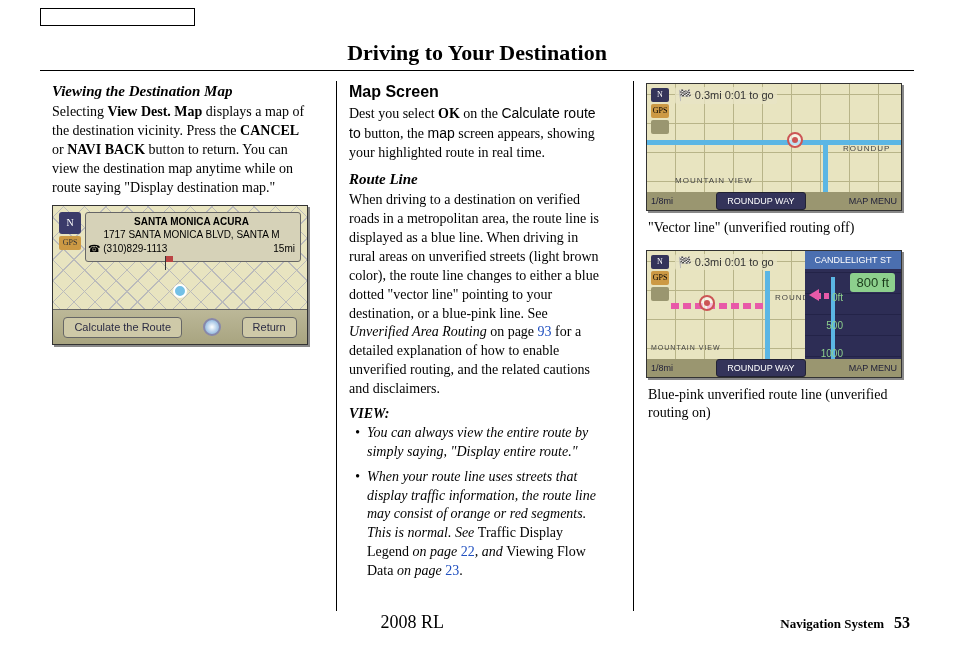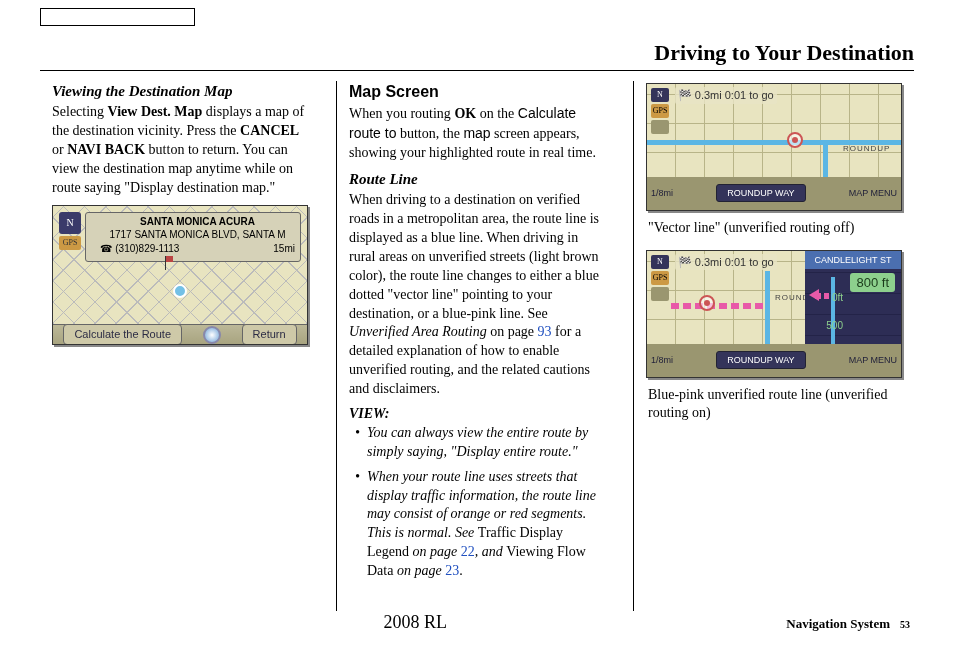--- a/index.html
+++ b/index.html
@@ -14,21 +14,21 @@
     line-height: 1.35;
     color: #000;
   }
   .top-box {
     position: absolute;
     top: 8px; left: 40px;
     width: 155px; height: 18px;
     border: 1px solid #000;
   }
   .main-title {
-    text-align: right;
+    text-align: center;
     font-size: 22px;
     font-weight: bold;
     border-bottom: 1px solid #000;
     padding-bottom: 2px;
     margin-top: 8px;
     margin-bottom: 10px;
   }
   .columns {
     display: flex;
     gap: 16px;
@@ -67,30 +67,30 @@
   
   .fig1-roads { position:absolute; inset:0;
     background:
       repeating-linear-gradient(45deg, transparent 0 14px, #bbb 14px 15px),
       repeating-linear-gradient(-45deg, transparent 0 14px, #bbb 14px 15px);
   }
   .fig1-infobox {
     position: absolute; top: 6px; left: 32px; right: 6px;
     background: #d6d2b8; border: 1px solid #666; border-radius: 3px;
     font-family: Arial, sans-serif; font-size: 10px;
-    padding: 3px 5px 5px 14px; line-height: 1.25;
+    padding: 3px 5px 5px 2px; line-height: 1.25;
   }
   .fig1-compass { position:absolute; top:6px; left:6px; width:22px; height:22px; background:#3a3a6a; border-radius:3px; color:#fff; font-size:10px; text-align:center; line-height:22px; }
   .fig1-gps { position:absolute; top:30px; left:6px; width:22px; height:14px; background:#c94; border-radius:2px; font-size:8px; text-align:center; line-height:14px; color:#333; }
   .fig1-car { position:absolute; top:78px; left:50%; width:14px; height:14px; background:#73c0e6; border:2px solid #fff; border-radius:50%; transform:translateX(-50%); }
   .fig1-flag { position:absolute; top:50px; left:44%; width:10px; height:14px; }
   .fig1-flag::before { content:""; position:absolute; left:0; top:0; width:8px; height:6px; background:#b44; }
   .fig1-flag::after { content:""; position:absolute; left:0; top:0; width:1px; height:14px; background:#333; }
   .fig1-bottombar {
-    position:absolute; bottom:0; left:0; right:0; height:20px;
+    position:absolute; bottom:0; left:0; right:0; height:35px;
     background: linear-gradient(#bcb898,#a8a480);
     display:flex; align-items:center; justify-content:space-around;
     font-family: Arial, sans-serif; font-size:11px; color:#2c2c44;
     border-top: 1px solid #666;
   }
   .fig1-btn { padding: 2px 10px; background:#cec9a8; border:1px solid #666; border-radius:4px; }
   .fig1-joy { width:18px; height:18px; background:radial-gradient(#fff,#6ea2d6); border-radius:50%; border:2px solid #88a; }
 
   
   .nav-figure.small { height: 128px; margin: 2px 0 8px 0; }
@@ -99,21 +99,21 @@
       repeating-linear-gradient(0deg, transparent 0 28px, #b8b488 28px 29px),
       repeating-linear-gradient(90deg, transparent 0 28px, #b8b488 28px 29px);
   }
   .blue-route-h { position:absolute; left:0; right:0; height:5px; background:#5bb6e4; }
   .blue-route-v { position:absolute; width:5px; background:#5bb6e4; }
   .pink-route { position:absolute; height:6px;
     background: repeating-linear-gradient(90deg, #e85aa8 0 8px, transparent 8px 12px); }
   .dest-circle { position:absolute; width:16px; height:16px; border:2px solid #c55; border-radius:50%; background:rgba(255,255,255,.6); }
   .dest-circle::after { content:""; position:absolute; top:3px; left:3px; width:6px; height:6px; background:#c55; border-radius:50%; }
   .top-dist { position:absolute; top:3px; left:28px; font-family:Arial,sans-serif; font-size:11px; color:#333; background:rgba(231,228,196,.8); padding:1px 3px; border-radius:2px; }
-  .botbar { position:absolute; bottom:0; left:0; right:0; height:33px; background:#9a9670;
+  .botbar { position:absolute; bottom:0; left:0; right:0; height:18px; background:#9a9670;
     display:flex; align-items:center; font-family:Arial,sans-serif; font-size:9px; color:#22223a; }
   .botbar > div { padding: 0 4px; }
   .botbar .spacer { flex:1; }
   .botbar .mid { background:#34345a; color:#fff; padding:2px 10px; border-radius:3px; border:1px solid #223; }
   .street-lbl { position:absolute; font-family:Arial,sans-serif; font-size:8px; color:#444; letter-spacing:1px; }
   .side-icons { position:absolute; top:4px; left:4px; width:20px; }
   .side-icons div { width:18px; height:14px; margin-bottom:2px; border-radius:2px; font-size:8px; text-align:center; line-height:14px; }
   .si-compass{ background:#34345a; color:#fff; }
   .si-gps{ background:#c94; }
   .si-opt{ background:#9a9670; }
@@ -138,21 +138,21 @@
   .upright { font-style: normal; }
   .link { color:#2050c0; }
   .footer {
     position:absolute; bottom:18px; left:0; right:0;
     display:flex; align-items:baseline;
     padding: 0 44px;
     font-size: 14px;
   }
   .footer .model { flex:1; text-align:center; font-size:18px; }
   .footer .navsys { font-weight:bold; font-size:13px; margin-right:10px; }
-  .footer .pnum { font-weight:bold; font-size:10px; }
+  .footer .pnum { font-weight:bold; font-size:16px; }
 </style>
 </head>
 <body>
 
 <div class="top-box"></div>
 
 <h1 class="main-title">Driving to Your Destination</h1>
 
 <div class="columns">
 
@@ -180,21 +180,21 @@
         <div class="fig1-btn">Calculate the Route</div>
         <div class="fig1-joy"></div>
         <div class="fig1-btn">Return</div>
       </div>
     </div>
   </div>
 
   <div class="col">
     <div class="h-section-bold">Map Screen</div>
     <p>
-      <span>When you routing </span><b>OK</b><span> on the </span><span class="sans">Calculate route to</span><span> button, the </span><span class="sans">map</span><span> screen appears, showing your highlighted route in real time.</span>
+      <span>Dest you select </span><b>OK</b><span> on the </span><span class="sans">Calculate route to</span><span> button, the </span><span class="sans">map</span><span> screen appears, showing your highlighted route in real time.</span>
     </p>
 
     <div class="h-section-ital" style="margin-top:6px">Route Line</div>
     <p>
       <span>When driving to a destination on verified roads in a metropolitan area, the route line is displayed as a blue line. When driving in rural areas on unverified streets (light brown color), the route line changes to either a blue dotted "vector line" pointing to your destination, or a blue-pink line. See </span><i>Unverified Area Routing</i><span> on page </span><span class="link">93</span><span> for a detailed explanation of how to enable unverified routing, and the related cautions and disclaimers.</span>
     </p>
 
     <div class="note-head">VIEW:</div>
     <ul class="bullets">
       <li>You can always view the entire route by simply saying, "Display entire route."</li>

